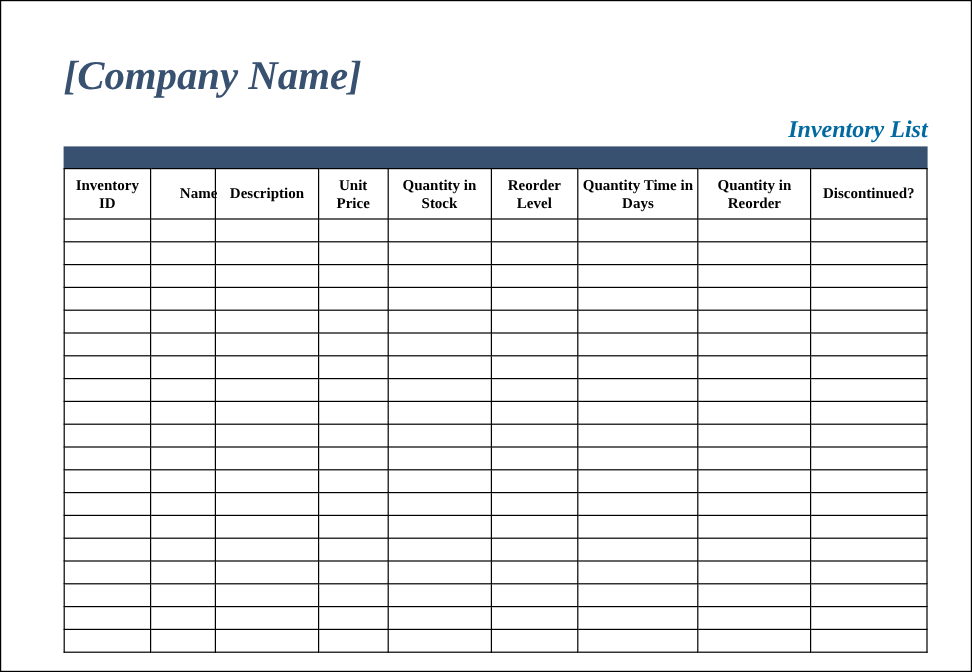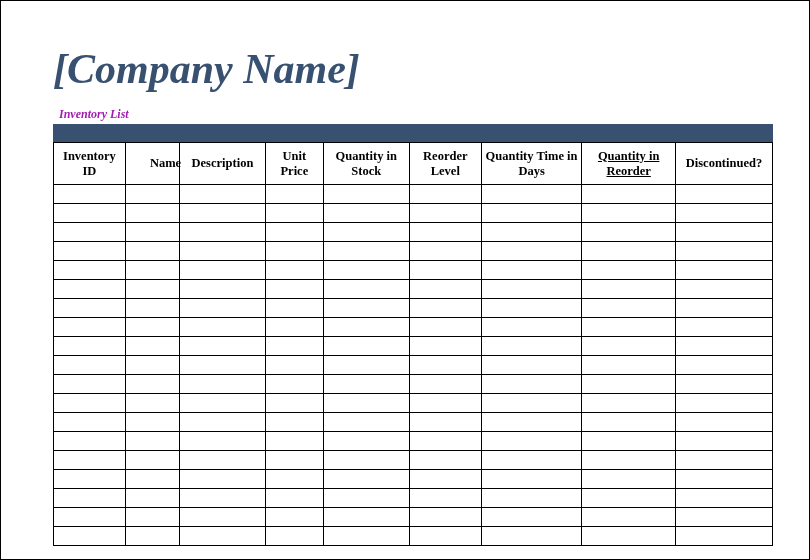--- a/index.html
+++ b/index.html
@@ -10,34 +10,35 @@
     body {
       width: 810px;
       height: 560px;
       background: #ffffff;
       font-family: 'Times New Roman', 'Georgia', serif;
       border: 1px solid #000;
       padding: 40px 36px 20px 52px;
       overflow: hidden;
     }
     .company-name {
-      font-size: 42px;
+      font-size: 34px;
       font-weight: bold;
       font-style: italic;
       color: #385170;
       margin-bottom: 14px;
       margin-top: 4px;
     }
     .list-title {
-      font-size: 12px;
+      font-size: 20px;
       font-weight: bold;
       font-style: italic;
-      color: #a21caf;
+      color: #0369a1;
       margin-bottom: 0;
       margin-left: 6px;
+      text-align: right;
     }
     .color-bar {
       background: #385170;
       height: 18px;
       width: 100%;
       margin-top: 2px;
     }
     table {
       width: 100%;
       border-collapse: collapse;
@@ -66,21 +67,21 @@
       white-space: nowrap;
       overflow: hidden;
     }
     .col-id { width: 10%; }
     .col-name { width: 7.5%; padding-left: 24px; }
     .col-desc { width: 12%; }
     .col-price { width: 8%; }
     .col-qty { width: 12%; margin-top: 17px; }
     .col-reorder { width: 10%; text-align: center; }
     .col-time { width: 14%; }
-    .col-qtyreorder { width: 13%; text-decoration: underline; }
+    .col-qtyreorder { width: 13%; }
     .col-disc { width: 13.5%; }
   </style>
 </head>
 <body>
 
 <div class="company-name">[Company Name]</div>
 <div class="list-title">Inventory List</div>
 <div class="color-bar"></div>
 
 <table>

